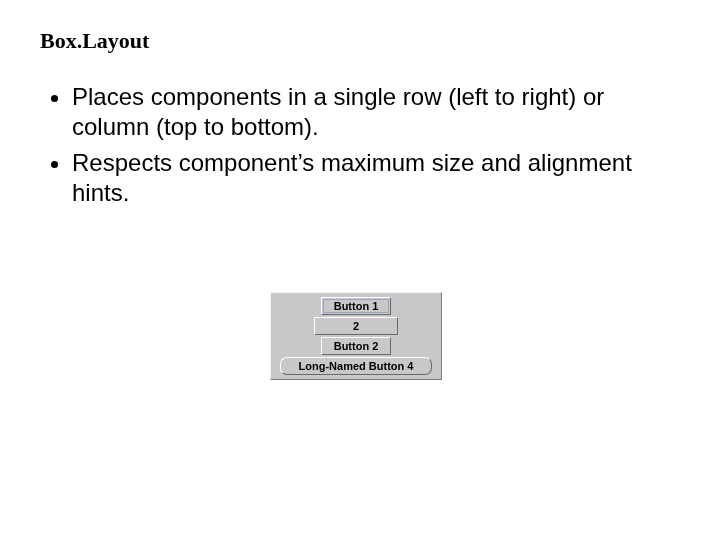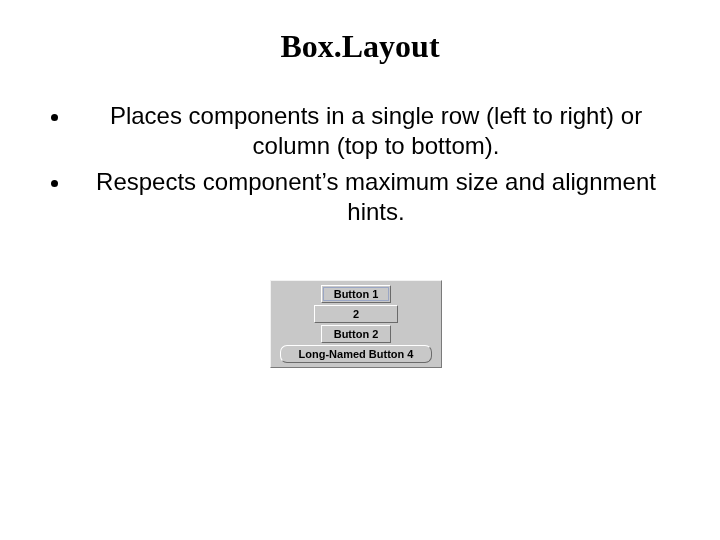--- a/index.html
+++ b/index.html
@@ -11,39 +11,38 @@
     color: #000;
   }
   .slide {
     width: 720px; height: 540px;
     padding: 20px 40px;
     position: relative;
   }
   .title {
     font-family: "Times New Roman", Times, serif;
     font-weight: bold;
-    font-size: 32px;
-    text-align: center;
-    margin: 8px 0 36px 0;
+    font-size: 22px;
+    text-align: left;
+    margin: 8px 0 28px 0;
   }
   ul.body {
     list-style: disc;
     font-size: 24px;
     line-height: 1.25;
     margin: 0 0 0 6px;
     padding-left: 26px;
   }
   ul.body li {
     margin-bottom: 6px;
-    text-align: center;
   }
   .example-panel {
     position: absolute;
     left: 270px; 
-    top: 280px;
+    top: 292px;
     width: 172px;
     background: #c8c8c8;
     border-top: 1px solid #f2f2f2;
     border-left: 1px solid #f2f2f2;
     border-right: 1px solid #7a7a7a;
     border-bottom: 1px solid #7a7a7a;
     padding: 3px 0;
   }
   .cell {
     display: flex;

